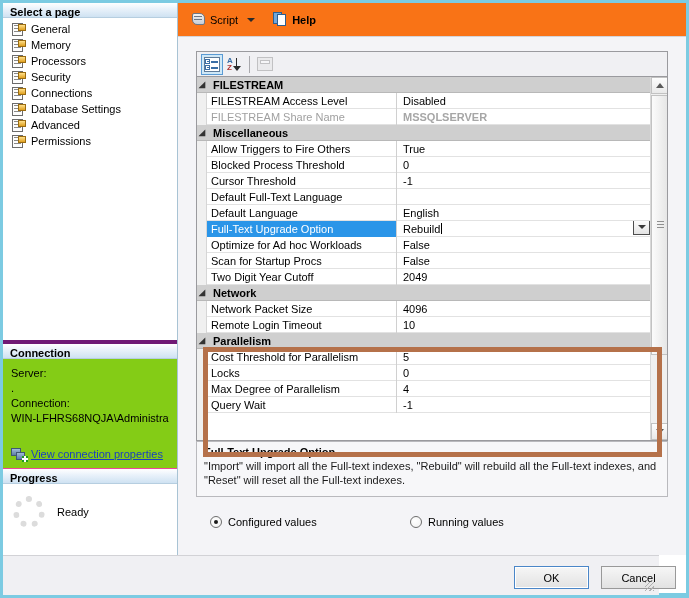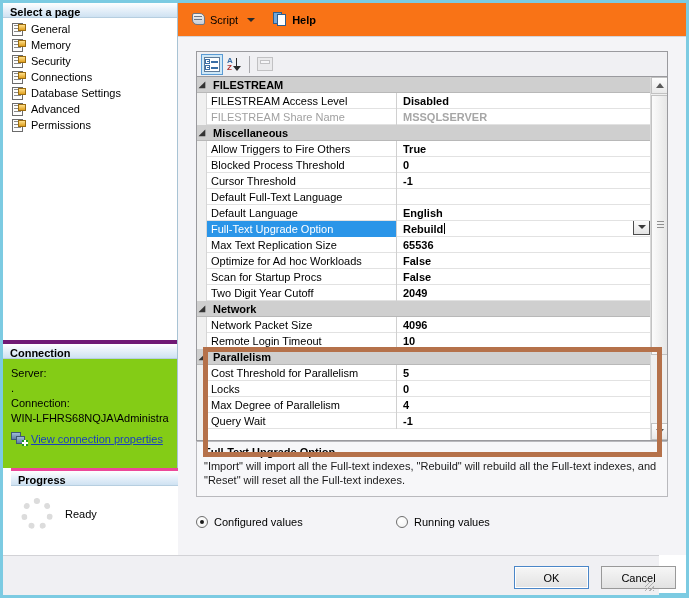--- a/index.html
+++ b/index.html
@@ -68,37 +68,37 @@
   }
   .page-label { font-size: 11px; color:#000; }
 
   
   #conn-panel {
     position:absolute; left:0; top:337px; width:174px; height:128px;
     background:#84cc16;
     border-top: 4px solid #701a75;
   }
   .conn-body { padding: 7px 8px 0 8px; font-size:11px; line-height:15px; color:#000; }
-  .conn-link-row { display:flex; align-items:flex-start; margin-top:6px; }
+  .conn-link-row { display:flex; align-items:flex-end; margin-top:21px; }
   .conn-ico { width:16px; height:14px; position:relative; margin-right:4px; flex:none; }
   .conn-ico .mon1 { position:absolute; left:0; top:0; width:10px; height:8px;
     background:linear-gradient(to bottom,#9fbcd8,#5f7fa5); border:1px solid #3f5874; }
   .conn-ico .mon2 { position:absolute; left:5px; top:4px; width:9px; height:8px;
     background:linear-gradient(to bottom,#9fbcd8,#5f7fa5); border:1px solid #3f5874; }
   .conn-ico .plus { position:absolute; right:-1px; bottom:0px; width:6px; height:6px;
     background:#1f9a1f; }
   .conn-ico .plus::before { content:""; position:absolute; left:2px; top:0; width:2px; height:6px; background:#fff;}
   .conn-ico .plus::after  { content:""; position:absolute; left:0; top:2px; width:6px; height:2px; background:#fff;}
   .conn-link { color:#1a3fbf; text-decoration: underline; font-size:11px; cursor:pointer; white-space:nowrap; }
   .truncated { white-space: nowrap; overflow: hidden; width: 158px; }
 
   
   #prog-panel {
-    position:absolute; left:8px; top:465px; width:174px; height:87px;
-    background:#fff; border-top:3px solid #ec4899;
+    position:absolute; left:0; top:465px; width:174px; height:87px;
+    background:#fff; border-top:1px solid #ec4899;
   }
   .prog-body { display:flex; align-items:center; padding: 12px 0 0 10px; }
   .spinner {
     width: 32px; height: 32px; border-radius: 50%;
     border: 6px dotted #dcdcdc;
     margin-right: 12px; flex:none;
   }
   .prog-text { font-size:11px; color:#000; }
 
   
@@ -168,21 +168,21 @@
           border-bottom:1px solid #e2e2e2; background:#fff; }
   .cat-row {
     height:16px; display:flex; align-items:center; font-size:11px; font-weight:bold;
     background:#cfcfcf; color:#000; border-bottom:1px solid #b8b8b8;
   }
   .cat-tri { width:10px; text-align:center; font-size:8px; color:#333; flex:none; }
   .cat-name { padding-left:6px; }
   .p-gut { width:10px; flex:none; background:#f0f0f0; height:16px; border-right:1px solid #d6d6d6;}
   .p-name { width:190px; flex:none; padding-left:4px; overflow:hidden; text-overflow:clip;
             border-right:1px solid #d0d0d0; height:16px; line-height:16px; }
-  .p-val  { flex:1; padding-left:6px; font-weight:bold; height:16px; line-height:16px; overflow:hidden; }
+  .p-val  { flex:1; padding-left:6px; font-weight:normal; height:16px; line-height:16px; overflow:hidden; }
   .prow.selected .p-name { background:#2a95e8; color:#fff; }
   .prow.disabled .p-name, .prow.disabled .p-val { color:#a0a0a0; font-weight:normal; }
   .prow.disabled .p-val { font-weight:bold; color:#a6a6a6; }
   .editing-val { position:relative; display:flex; align-items:center; width:100%; }
   .caret-bar { display:inline-block; width:1px; height:11px; background:#000; margin-left:1px; vertical-align:middle;}
   .combo-btn {
     position:absolute; right:2px; top:-1px; width:17px; height:15px;
     background: linear-gradient(to bottom,#fdfdfd,#e3e3e3);
     border:1px solid #4d4d4d; display:flex; align-items:center; justify-content:center;
   }
@@ -203,21 +203,21 @@
   
   #descpanel {
     position:absolute; left:18px; top:438px; width:472px; height:56px;
     background:#f7f7f9; border:1px solid #b9b9bd;
     padding:4px 7px 0 7px;
   }
   .desc-title { font-weight:bold; font-size:11px; color:#000; }
   .desc-body { font-size:11px; color:#1a1a1a; line-height:14px; margin-top:1px; }
 
   
-  #radios { position:absolute; left:18px; top:505px; width:472px; height:28px; display:flex; align-items:center; }
+  #radios { position:absolute; left:32px; top:505px; width:472px; height:28px; display:flex; align-items:center; }
   .radio-wrap { display:flex; align-items:center; margin-right:0; cursor:default; }
   .radio {
     width:12px; height:12px; border-radius:50%;
     background: radial-gradient(circle at 40% 35%, #ffffff, #f0f0f0);
     border:1px solid #6d6d6d; margin-right:6px; position:relative; flex:none;
   }
   .radio.on::after { content:""; position:absolute; left:3px; top:3px; width:4px; height:4px; border-radius:50%; background:#1a1a1a; }
   .radio-label { font-size:11px; color:#000; }
 
   
@@ -265,20 +265,28 @@
           </span>
         <span class="page-label">General</span>
       </div>
       <div class="page-item">
         <span class="pg-icon">
             <span class="sheet"></span>
             <span class="lines"></span>
             <span class="tag"></span>
           </span>
         <span class="page-label">Memory</span>
+      </div>
+      <div class="page-item">
+        <span class="pg-icon">
+            <span class="sheet"></span>
+            <span class="lines"></span>
+            <span class="tag"></span>
+          </span>
+        <span class="page-label">Processors</span>
       </div>
       <div class="page-item">
         <span class="pg-icon">
             <span class="sheet"></span>
             <span class="lines"></span>
             <span class="tag"></span>
           </span>
         <span class="page-label">Security</span>
       </div>
       <div class="page-item">
@@ -447,25 +455,20 @@
                 <span class="caret-bar"></span>
                 <span class="combo-btn">
                   <i></i>
                 </span>
               </span>
             </span>
           </div>
 
           <div class="prow">
             <span class="p-gut"></span>
-            <span class="p-name">Max Text Replication Size</span>
-            <span class="p-val">65536</span>
-          </div>
-          <div class="prow">
-            <span class="p-gut"></span>
             <span class="p-name">Optimize for Ad hoc Workloads</span>
             <span class="p-val">False</span>
           </div>
           <div class="prow">
             <span class="p-gut"></span>
             <span class="p-name">Scan for Startup Procs</span>
             <span class="p-val">False</span>
           </div>
           <div class="prow">
             <span class="p-gut"></span>

